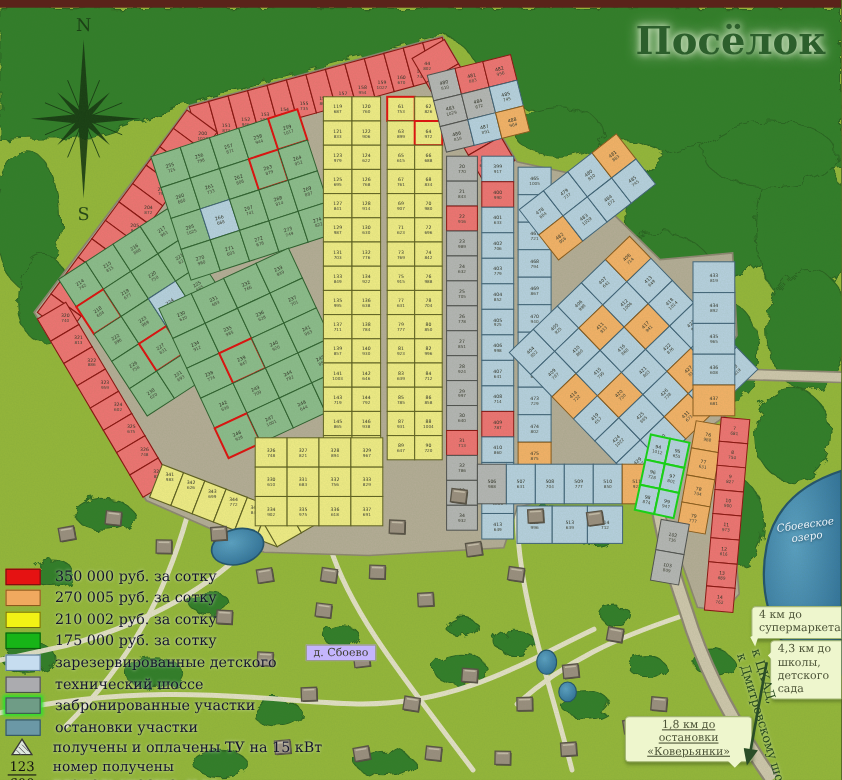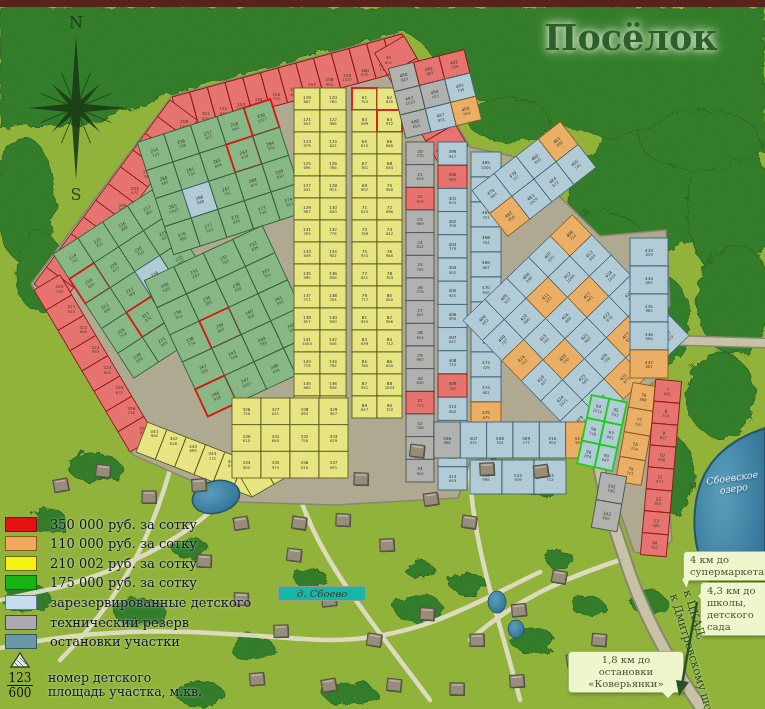--- a/index.html
+++ b/index.html
@@ -1,43 +1,43 @@
 <!DOCTYPE html>
 <html><head>
 <meta charset="utf-8">
 <style>
   html,body{margin:0;padding:0;background:#1d2412;}
   .stage{position:relative;width:765px;height:709px;margin:0 auto;overflow:hidden;
          background:#95b63b;font-family:"DejaVu Serif",serif;}
   .stage svg.mapsvg{position:absolute;left:0;top:0;}
   .top-bar{position:absolute;left:0;top:0;width:765px;height:7px;background:#5a231a;z-index:5;}
-  .title{position:absolute;right:14px;top:16px;width:240px;text-align:center;z-index:6;
+  .title{position:absolute;right:14px;top:16px;width:240px;text-align:right;z-index:6;
          color:#2c5f2c;font-size:35px;line-height:1.25;font-weight:600;
          text-shadow:0 0 7px rgba(240,248,225,.95),0 0 14px rgba(240,248,225,.7);}
   .legend{position:absolute;left:5px;top:512px;z-index:7;}
   .lg-row{display:flex;align-items:flex-end;height:19.6px;}
   .chip{width:30px;height:13px;border:1.4px solid #333;margin-right:13px;flex:0 0 auto;}
   .chip.glow{box-shadow:0 0 3px 2px #2ae22a;}
   .lg-label{font-size:13px;color:#14142e;white-space:nowrap;text-shadow:0 0 3px rgba(235,245,220,.8);}
   .sym-cell{width:30px;margin-right:13px;flex:0 0 auto;display:flex;justify-content:center;}
   .frac{width:30px;text-align:center;font-size:12px;color:#111;line-height:12px;margin-right:13px;flex:0 0 auto;}
   .frac .bar{border-top:1.6px solid #111;margin:1px 2px;}
   .lg-2line{font-size:12.5px;color:#14142e;line-height:14px;text-shadow:0 0 3px rgba(235,245,220,.8);}
   .bubble{position:absolute;background:#eef6cd;border:1px solid #a2b573;border-radius:4px;
           padding:2px 6px;font-size:10px;line-height:12px;color:#4d5438;z-index:6;
           box-shadow:1px 2px 3px rgba(40,60,20,.35);}
   .bubble:after{content:"";position:absolute;width:0;height:0;border:7px solid transparent;}
   .bubble.b1{left:683px;top:551px;width:86px;}
   .bubble.b1:after{left:-9px;bottom:-6px;border-right-color:#eef6cd;transform:rotate(18deg);}
   .bubble.b2{left:700px;top:582px;width:62px;}
   .bubble.b2:after{left:-10px;top:6px;border-right-color:#eef6cd;}
-  .bubble.b3{left:568px;top:651px;width:102px;text-align:center;}
+  .bubble.b3{left:568px;top:651px;width:102px;text-align:center;text-decoration:underline;}
   .bubble.b3:after{right:8px;bottom:-13px;border-top-color:#eef6cd;}
-  .village-label{position:absolute;left:278px;top:586px;background:#14b8a6;border:1px solid #9a9a88;
-          font-size:10px;color:#3c3c30;padding:1px 18px;z-index:6;font-style:italic;}
+  .village-label{position:absolute;left:278px;top:586px;background:#c4b5fd;border:1px solid #9a9a88;
+          font-size:10px;color:#3c3c30;padding:1px 6px;z-index:6;}
   .lake-label{position:absolute;left:698px;top:472px;width:70px;text-align:center;z-index:6;
           font-style:italic;font-size:9.5px;line-height:11px;color:#e8f2f8;transform:rotate(-8deg);
           text-shadow:0 1px 2px rgba(10,40,60,.6);}
   .road-sign{position:absolute;left:694px;top:588px;z-index:6;font-size:11.5px;line-height:14px;
           color:#27491f;white-space:nowrap;transform:rotate(73deg);transform-origin:0 0;
           text-shadow:0 0 3px rgba(225,240,205,.8);}
   .ckad-arrow{position:absolute;left:676px;top:598px;z-index:6;}
 </style>
 </head>
 <body>
@@ -1257,60 +1257,65 @@
     <div>Посёлок</div>
   </div>
 
   <div class="legend" id="legend">
       <div class="lg-row">
         <span class="chip" style="background: rgb(229, 18, 18); border-color: rgb(122, 15, 15);"></span>
         <span class="lg-label">350 000 руб. за сотку</span>
       </div>
       <div class="lg-row">
         <span class="chip" style="background: rgb(240, 169, 95); border-color: rgb(138, 90, 29);"></span>
-        <span class="lg-label">110 000 руб. за сотку</span>
+        <span class="lg-label">270 005 руб. за сотку</span>
       </div>
       <div class="lg-row">
         <span class="chip" style="background: rgb(242, 242, 21); border-color: rgb(106, 106, 16);"></span>
         <span class="lg-label">210 002 руб. за сотку</span>
       </div>
       <div class="lg-row">
         <span class="chip" style="background: rgb(23, 180, 23); border-color: rgb(13, 93, 13);"></span>
         <span class="lg-label">175 000 руб. за сотку</span>
       </div>
       <div class="lg-row">
         <span class="chip" style="background: rgb(198, 221, 240); border-color: rgb(90, 122, 148);"></span>
         <span class="lg-label">зарезервированные детского</span>
       </div>
       <div class="lg-row">
         <span class="chip" style="background: rgb(171, 171, 175); border-color: rgb(74, 74, 74);"></span>
-        <span class="lg-label">технический резерв</span>
+        <span class="lg-label">технический шоссе</span>
+      </div>
+      <div class="lg-row">
+        <span class="chip glow" style="background: rgb(111, 156, 134); border-color: rgb(58, 90, 74);"></span>
+        <span class="lg-label">забронированные участки</span>
       </div>
       <div class="lg-row">
         <span class="chip" style="background: rgb(107, 152, 166); border-color: rgb(50, 85, 95);"></span>
         <span class="lg-label">остановки участки</span>
       </div>
       <div class="lg-row">
         <span class="sym-cell">
           <svg width="20" height="18">
             <polygon points="10,2 19,16 1,16" fill="#dfe8df" stroke="#3a3a3a" stroke-width="1.3"></polygon>
             <line x1="7" y1="9" x2="13" y2="15" stroke="#666" stroke-width="0.9"></line>
             <line x1="10" y1="7" x2="16" y2="13" stroke="#666" stroke-width="0.9"></line>
             <line x1="5" y1="12" x2="9" y2="16" stroke="#666" stroke-width="0.9"></line>
           </svg>
         </span>
+        <span class="lg-label">получены и оплачены ТУ на 15 кВт</span>
       </div>
       <div class="lg-row" style="height: 30px;">
         <span class="frac">
           <div>123</div>
           <div class="bar"></div>
           <div>600</div>
         </span>
         <span class="lg-2line">
-          <div>номер детского</div>
+          <div>номер получены</div>
           <div>площадь участка, м.кв.</div>
         </span>
       </div>
     </div>
 
   <div class="bubble b1">4 км до супермаркета</div>
   <div class="bubble b2">4,3 км до школы, детского сада</div>
   <div class="bubble b3">1,8 км до остановки «Коверьянки»</div>
 
   <div class="village-label">д. Сбоево</div>

